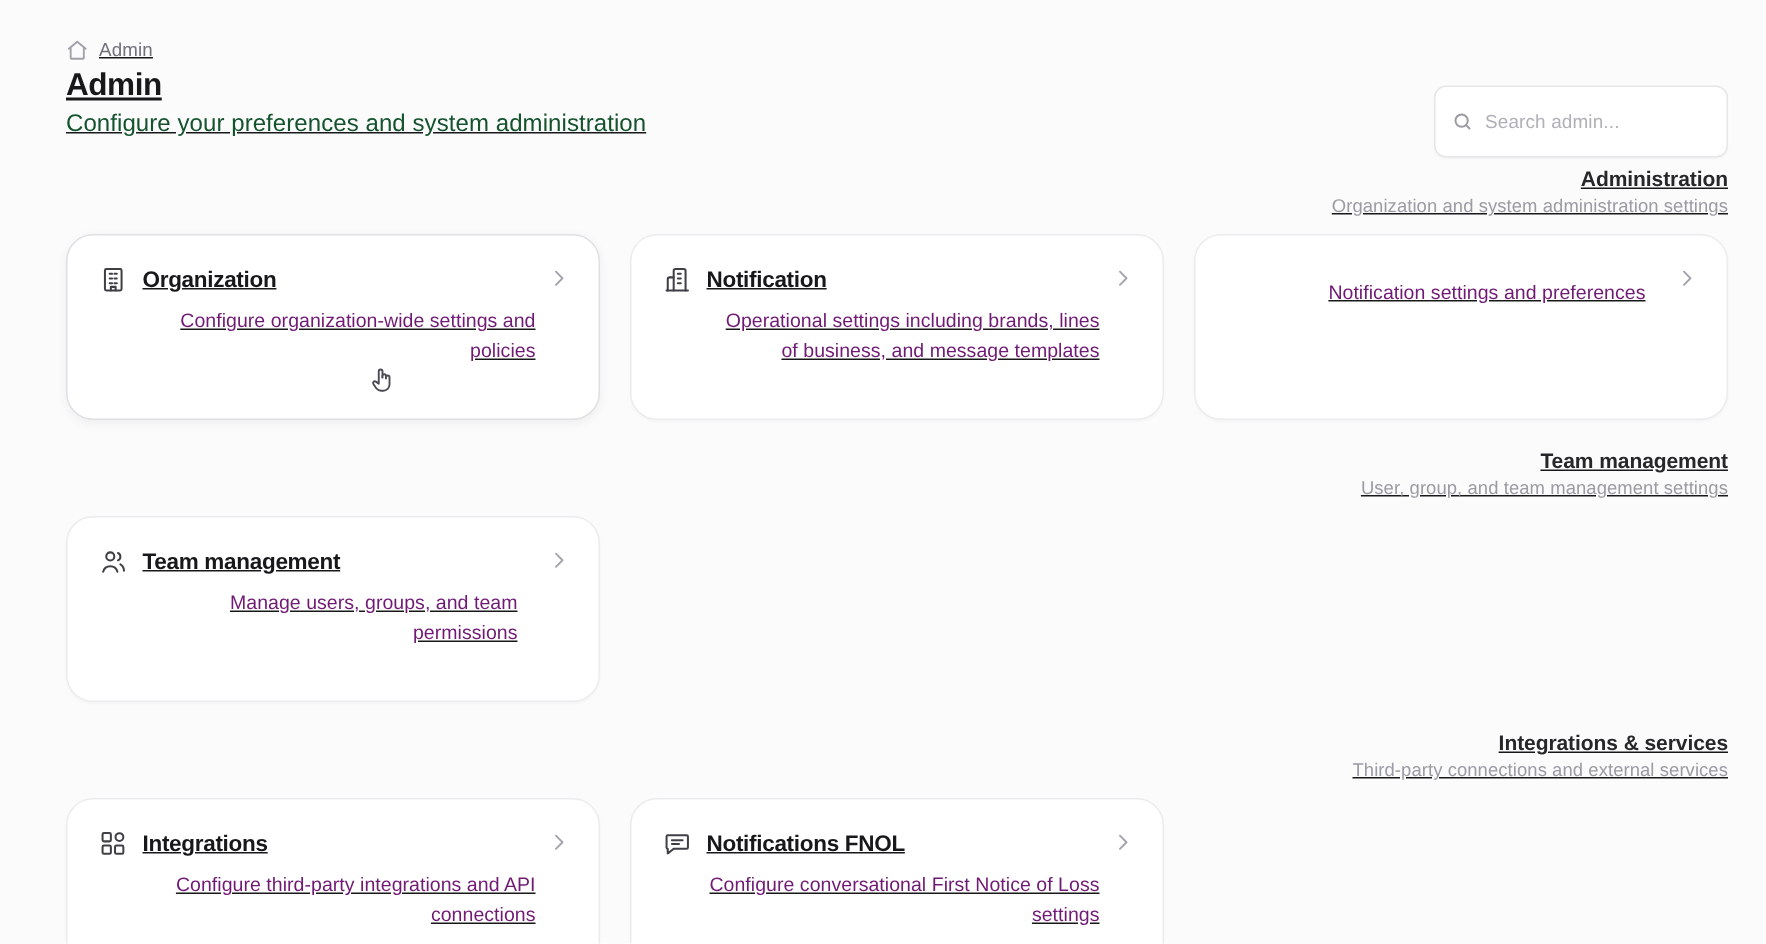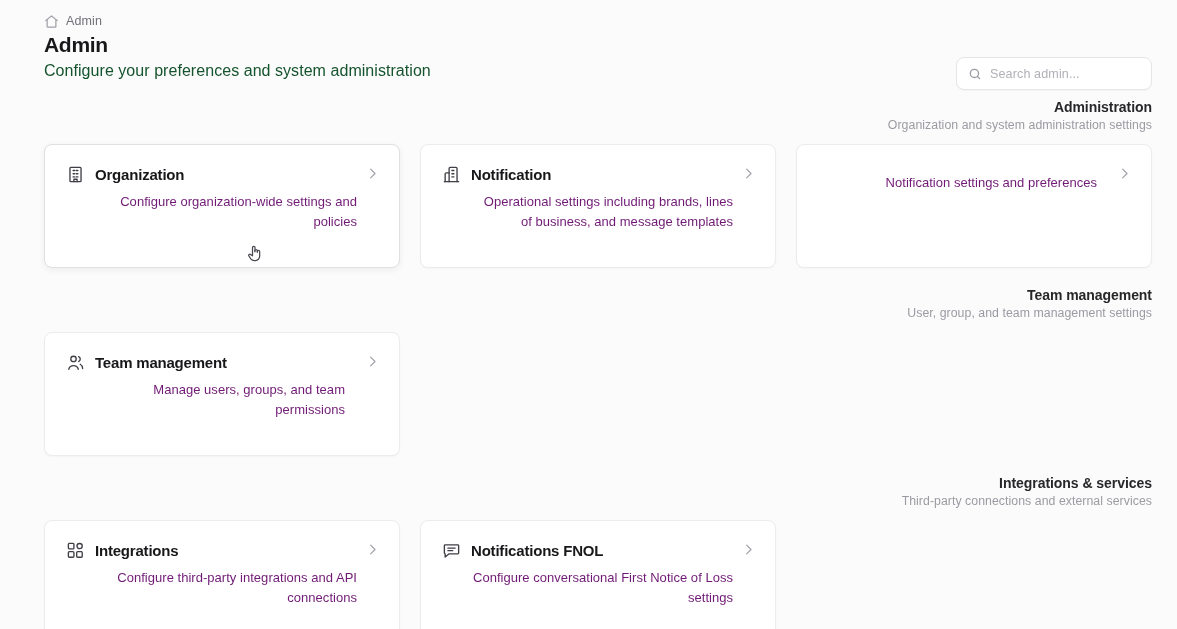--- a/index.html
+++ b/index.html
@@ -15,21 +15,22 @@
     font-family: "Liberation Sans", sans-serif;
     color: #18181b;
     -webkit-font-smoothing: antialiased;
   }
 
   .page {
     position: relative;
     width: 1177px;
     height: 629px;
     background: #fbfbfb;
-    padding: 0 25px 0 44px;
+    padding: 12px 25px 0 44px;
+    text-decoration: underline;
   }
 
   
   .breadcrumb {
     display: flex;
     align-items: center;
     gap: 7px;
     padding-top: 20px;
     height: 22px;
   }
@@ -64,21 +65,21 @@
     color: #14532d;
     letter-spacing: 0.05px;
   }
 
   
   .search-box {
     position: absolute;
     top: 57px;
     right: 25px;
     width: 196px;
-    height: 33px;
+    height: 48px;
     background: #ffffff;
     border: 1px solid #e6e6e9;
     border-radius: 8px;
     display: flex;
     align-items: center;
     gap: 8px;
     padding: 0 11px;
     box-shadow: 0 1px 1.5px rgba(16,16,20,0.035);
   }
   .search-box .s-icon {
@@ -120,21 +121,21 @@
     display: grid;
     grid-template-columns: repeat(3, 356px);
     gap: 20px;
   }
 
   
   .card {
     position: relative;
     background: #ffffff;
     border: 1px solid #ececef;
-    border-radius: 8px;
+    border-radius: 18px;
     padding: 20px 22px 20px 21px;
     min-height: 124px;
     box-shadow: 0 1px 2px rgba(16,16,20,0.03);
   }
   .card.hovered {
     border-color: #dfdfe4;
     box-shadow: 0 2px 7px rgba(16,16,20,0.06);
   }
 
   .card-head {

